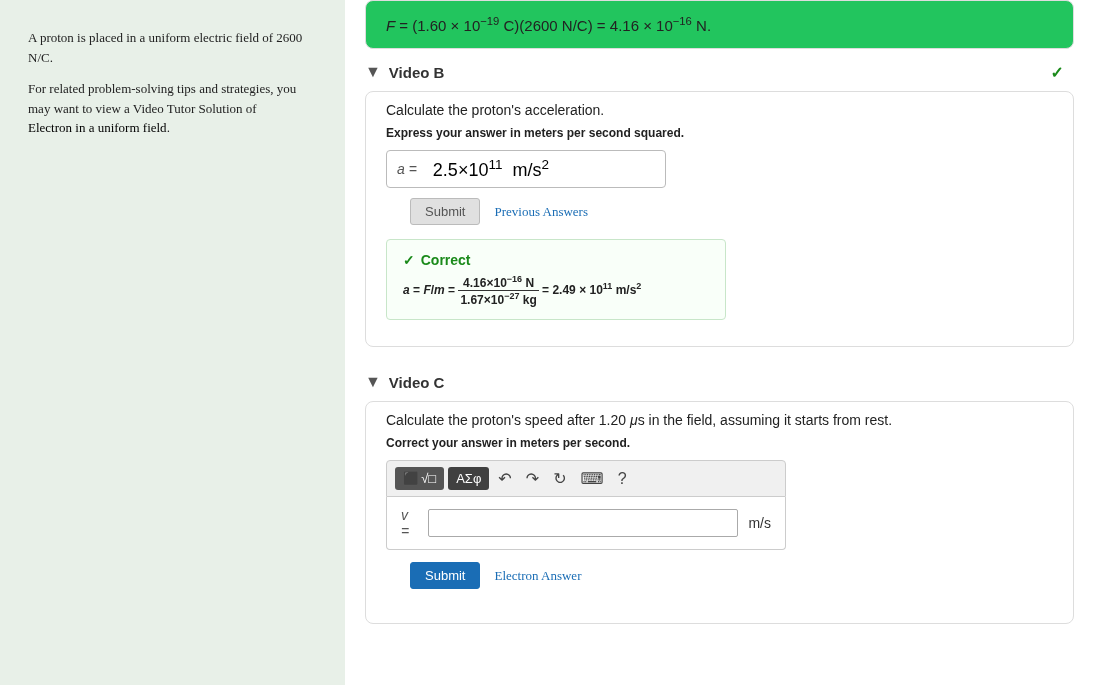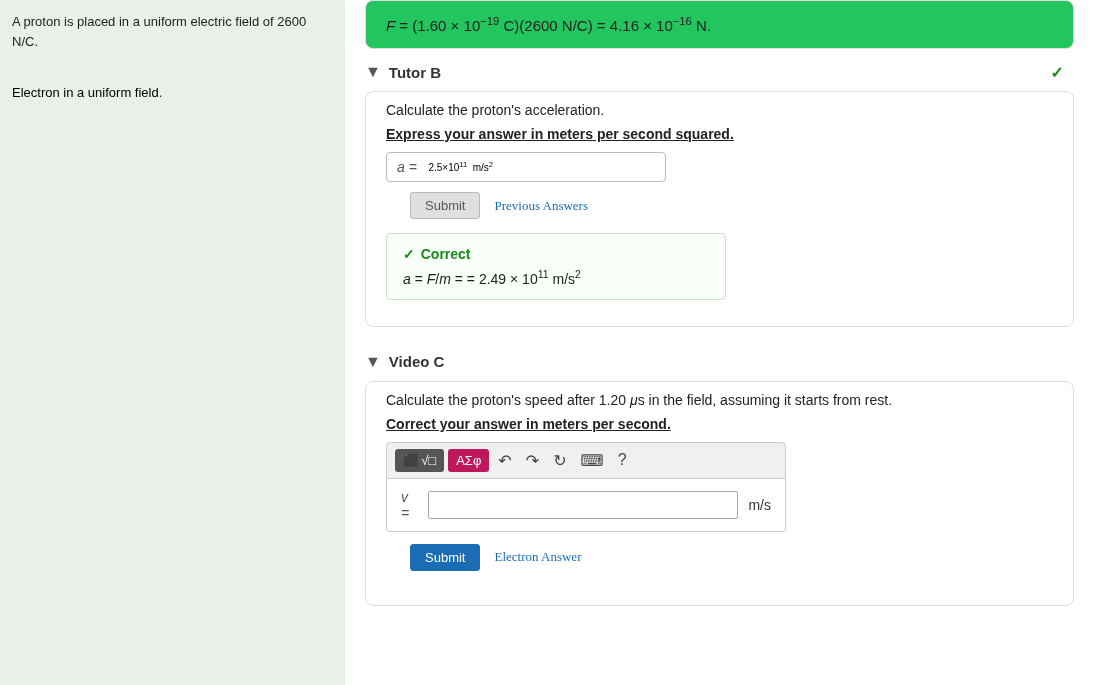--- a/index.html
+++ b/index.html
@@ -10,24 +10,25 @@
       display: flex;
       height: 685px;
       overflow: hidden;
     }
 
     
     .sidebar {
       width: 345px;
       min-width: 345px;
       background: #e8f0e8;
-      padding: 12px;
+      padding: 28px;
       font-size: 13px;
       line-height: 1.5;
       color: #222;
+      font-family: Liberation Serif, serif;
     }
     .sidebar a {
       color: #000000;
       text-decoration: none;
     }
 
     
     .main-content {
       flex: 1;
       overflow-y: auto;
@@ -83,25 +84,24 @@
       color: #222;
     }
 
     
     .question-text {
       font-size: 14px;
       color: #222;
       margin-bottom: 8px;
     }
     .express-text {
-      font-size: 14px;
+      font-size: 12px;
       font-weight: bold;
       color: #222;
       margin-bottom: 10px;
-      text-decoration: underline;
     }
 
     .answer-input-row {
       display: flex;
       align-items: center;
       border: 1px solid #bbb;
       border-radius: 4px;
       padding: 6px 10px;
       margin-bottom: 10px;
       background: #fff;
@@ -109,21 +109,21 @@
       font-size: 14px;
     }
 
     .answer-label {
       color: #555;
       font-style: italic;
       margin-right: 6px;
     }
 
     .answer-value {
-      font-size: 10px;
+      font-size: 18px;
     }
 
     sup { font-size: 0.75em; }
 
     .submit-row {
       display: flex;
       align-items: center;
       gap: 14px;
       margin-bottom: 14px;
       padding-left: 24px;
@@ -165,22 +165,23 @@
     .correct-header {
       display: flex;
       align-items: center;
       gap: 6px;
       color: #1a8a1a;
       font-weight: bold;
       font-size: 14px;
       margin-bottom: 6px;
     }
     .correct-formula {
-      font-size: 14px;
-      color: #222;
+      font-size: 12px;
+      color: #222;
+      font-weight: bold;
     }
 
     
     .math-toolbar {
       background: #f0f0f0;
       border: 1px solid #ccc;
       border-radius: 4px 4px 0 0;
       padding: 6px 8px;
       display: flex;
       align-items: center;
@@ -193,21 +194,21 @@
       border: none;
       border-radius: 3px;
       padding: 4px 8px;
       font-size: 13px;
       cursor: pointer;
       display: flex;
       align-items: center;
       gap: 2px;
     }
     .toolbar-btn.light {
-      background: #be185d;
+      background: #404040;
     }
     .toolbar-icon-btn {
       background: none;
       border: none;
       cursor: pointer;
       font-size: 16px;
       color: #444;
       padding: 2px 5px;
     }
 
@@ -248,37 +249,38 @@
     .formula-text {
       font-size: 15px;
     }
   </style>
 </head>
 <body>
 
 <div class="sidebar">
   <p style="margin-bottom:12px;">A proton is placed in a uniform electric field of 2600 N/C.</p>
   <p>
+    <span>For related problem-solving tips and strategies, you may want to view a Video Tutor Solution of</span>
     <br>
     <a href="#">Electron in a uniform field</a>.
   </p>
 </div>
 
 <div class="main-content">
 
   <div class="formula-box">
     <span class="formula-text">
       <i>F</i> = (1.60 × 10<sup>−19</sup> C)(2600 N/C) = 4.16 × 10<sup>−16</sup> N.
     </span>
   </div>
 
   <div class="part-section">
     <div class="part-header">
       <span class="collapse-icon">▼</span>
-      <span>Tutor B</span>
+      <span>Video B</span>
       <span class="check-icon">✓</span>
     </div>
 
     <div class="part-body">
       <p class="question-text">Calculate the proton's acceleration.</p>
       <p class="express-text">Express your answer in meters per second squared.</p>
 
       <div class="answer-input-row">
         <span class="answer-label math">a =</span>
         <span class="answer-value">&nbsp; 2.5×10<sup>11</sup>&nbsp; m/s<sup>2</sup></span>
@@ -289,20 +291,24 @@
         <a class="prev-answers-link" href="#">Previous Answers</a>
       </div>
 
       <div class="correct-box">
         <div class="correct-header">
           <span>✓</span>
           <span>Correct</span>
         </div>
         <div class="correct-formula">
           <i>a</i> = <i>F</i>/<i>m</i> = 
+          <span style="display:inline-block; text-align:center; vertical-align:middle;">
+            <span style="display:block; border-bottom:1px solid #333; padding: 0 2px;">4.16×10<sup>−16</sup> N</span>
+            <span style="display:block; padding: 0 2px;">1.67×10<sup>−27</sup> kg</span>
+          </span>
           = 2.49 × 10<sup>11</sup> m/s<sup>2</sup>
         </div>
       </div>
     </div>
   </div>
 
   <div class="part-section" style="margin-top:16px;">
     <div class="part-header">
       <span class="collapse-icon">▼</span>
       <span>Video C</span>

